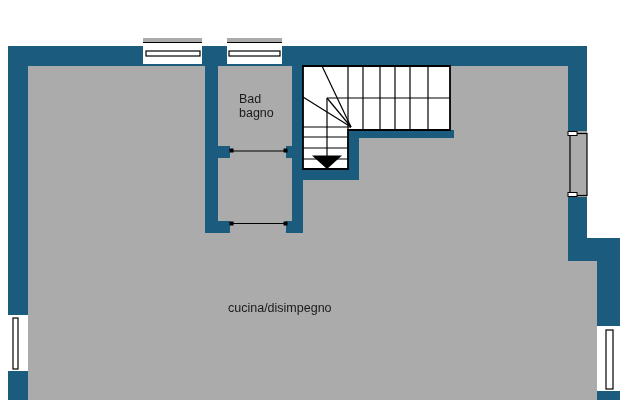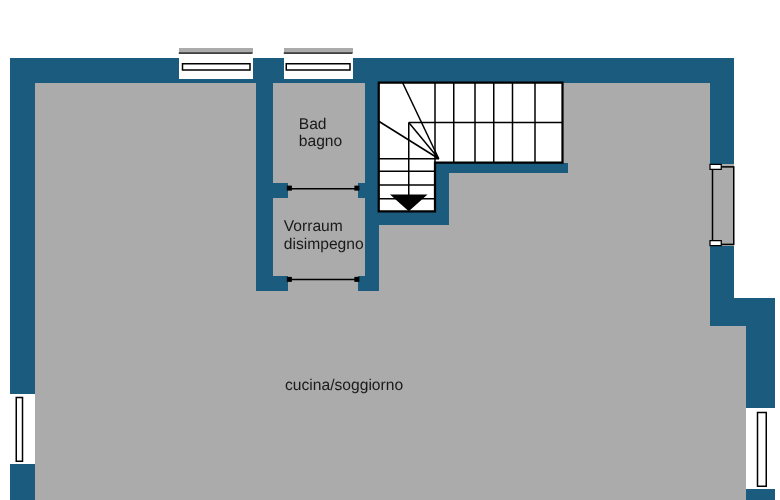--- a/index.html
+++ b/index.html
@@ -129,22 +129,18 @@
       <rect x="568" y="93.5" width="9" height="4" fill="#ffffff" stroke="var(--outline)" stroke-width="1"></rect>
       <rect x="568" y="154.5" width="9" height="4" fill="#ffffff" stroke="var(--outline)" stroke-width="1"></rect>
     </g>
   </svg>
 
   <div class="plan-label" style="left:239px; top:54px;">
     <span>Bad</span>
     <span>bagno</span>
   </div>
 
-  <div class="plan-label" style="left:227px; top:136px;">
-    <span>Vorraum</span>
-    <span>disimpegno</span>
-  </div>
 
   <div class="plan-label" style="left:228px; top:263px;">
-    <span>cucina/soggiorno</span>
+    <span>cucina/disimpegno</span>
   </div>
 
 </div>
 
 </body></html>

